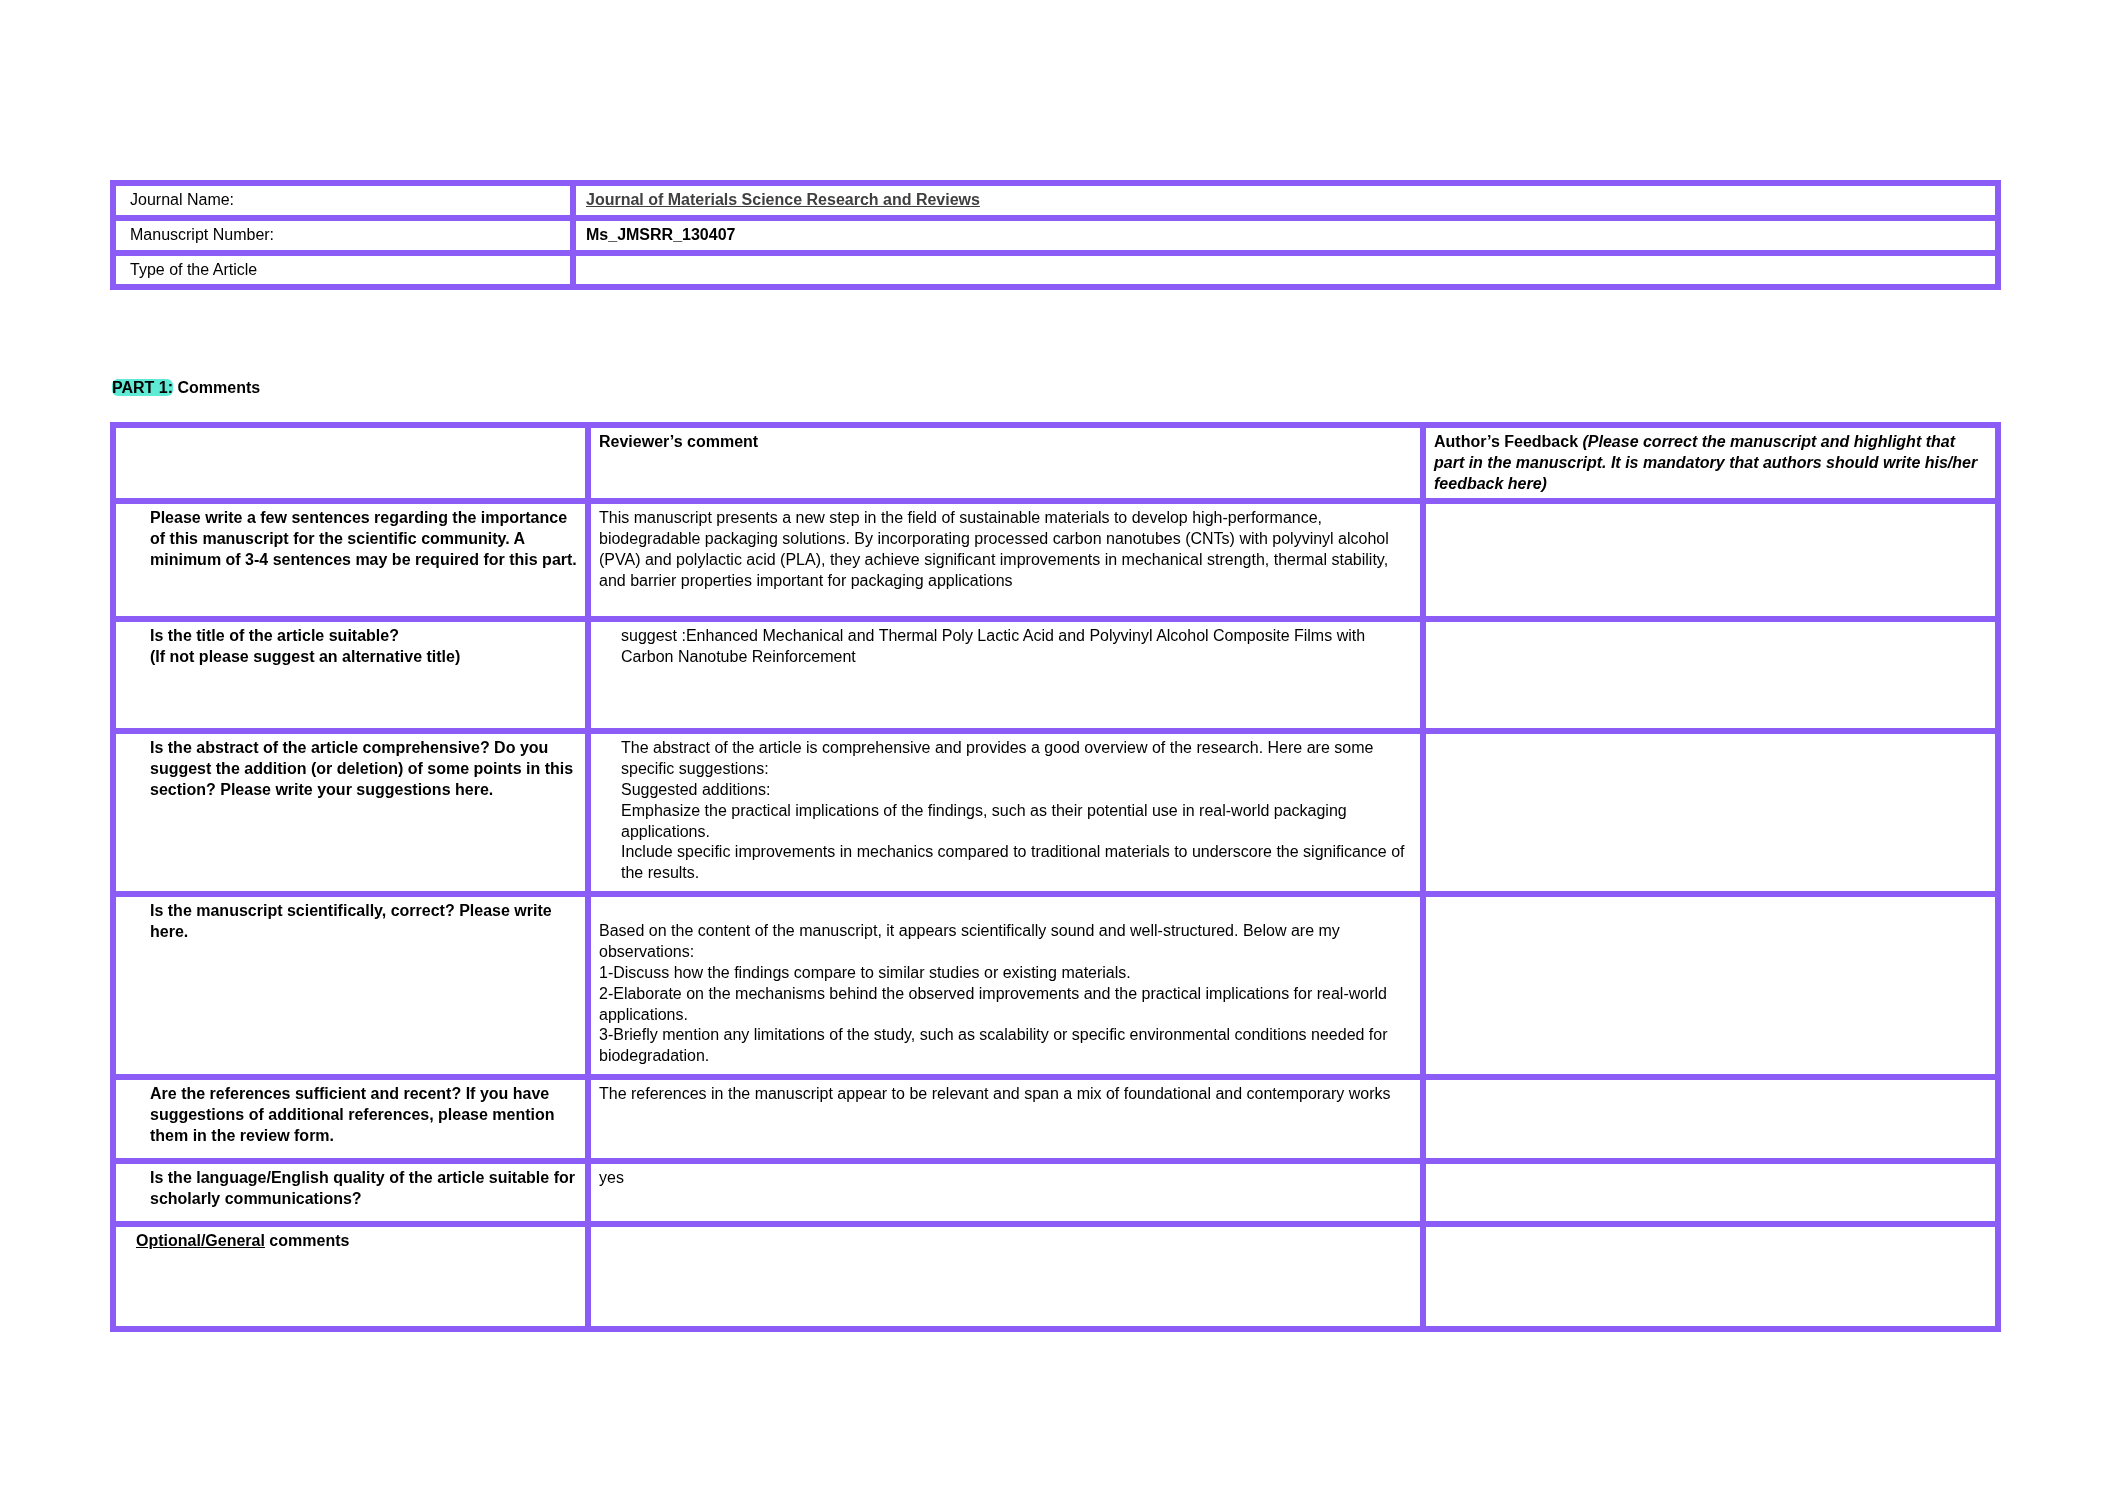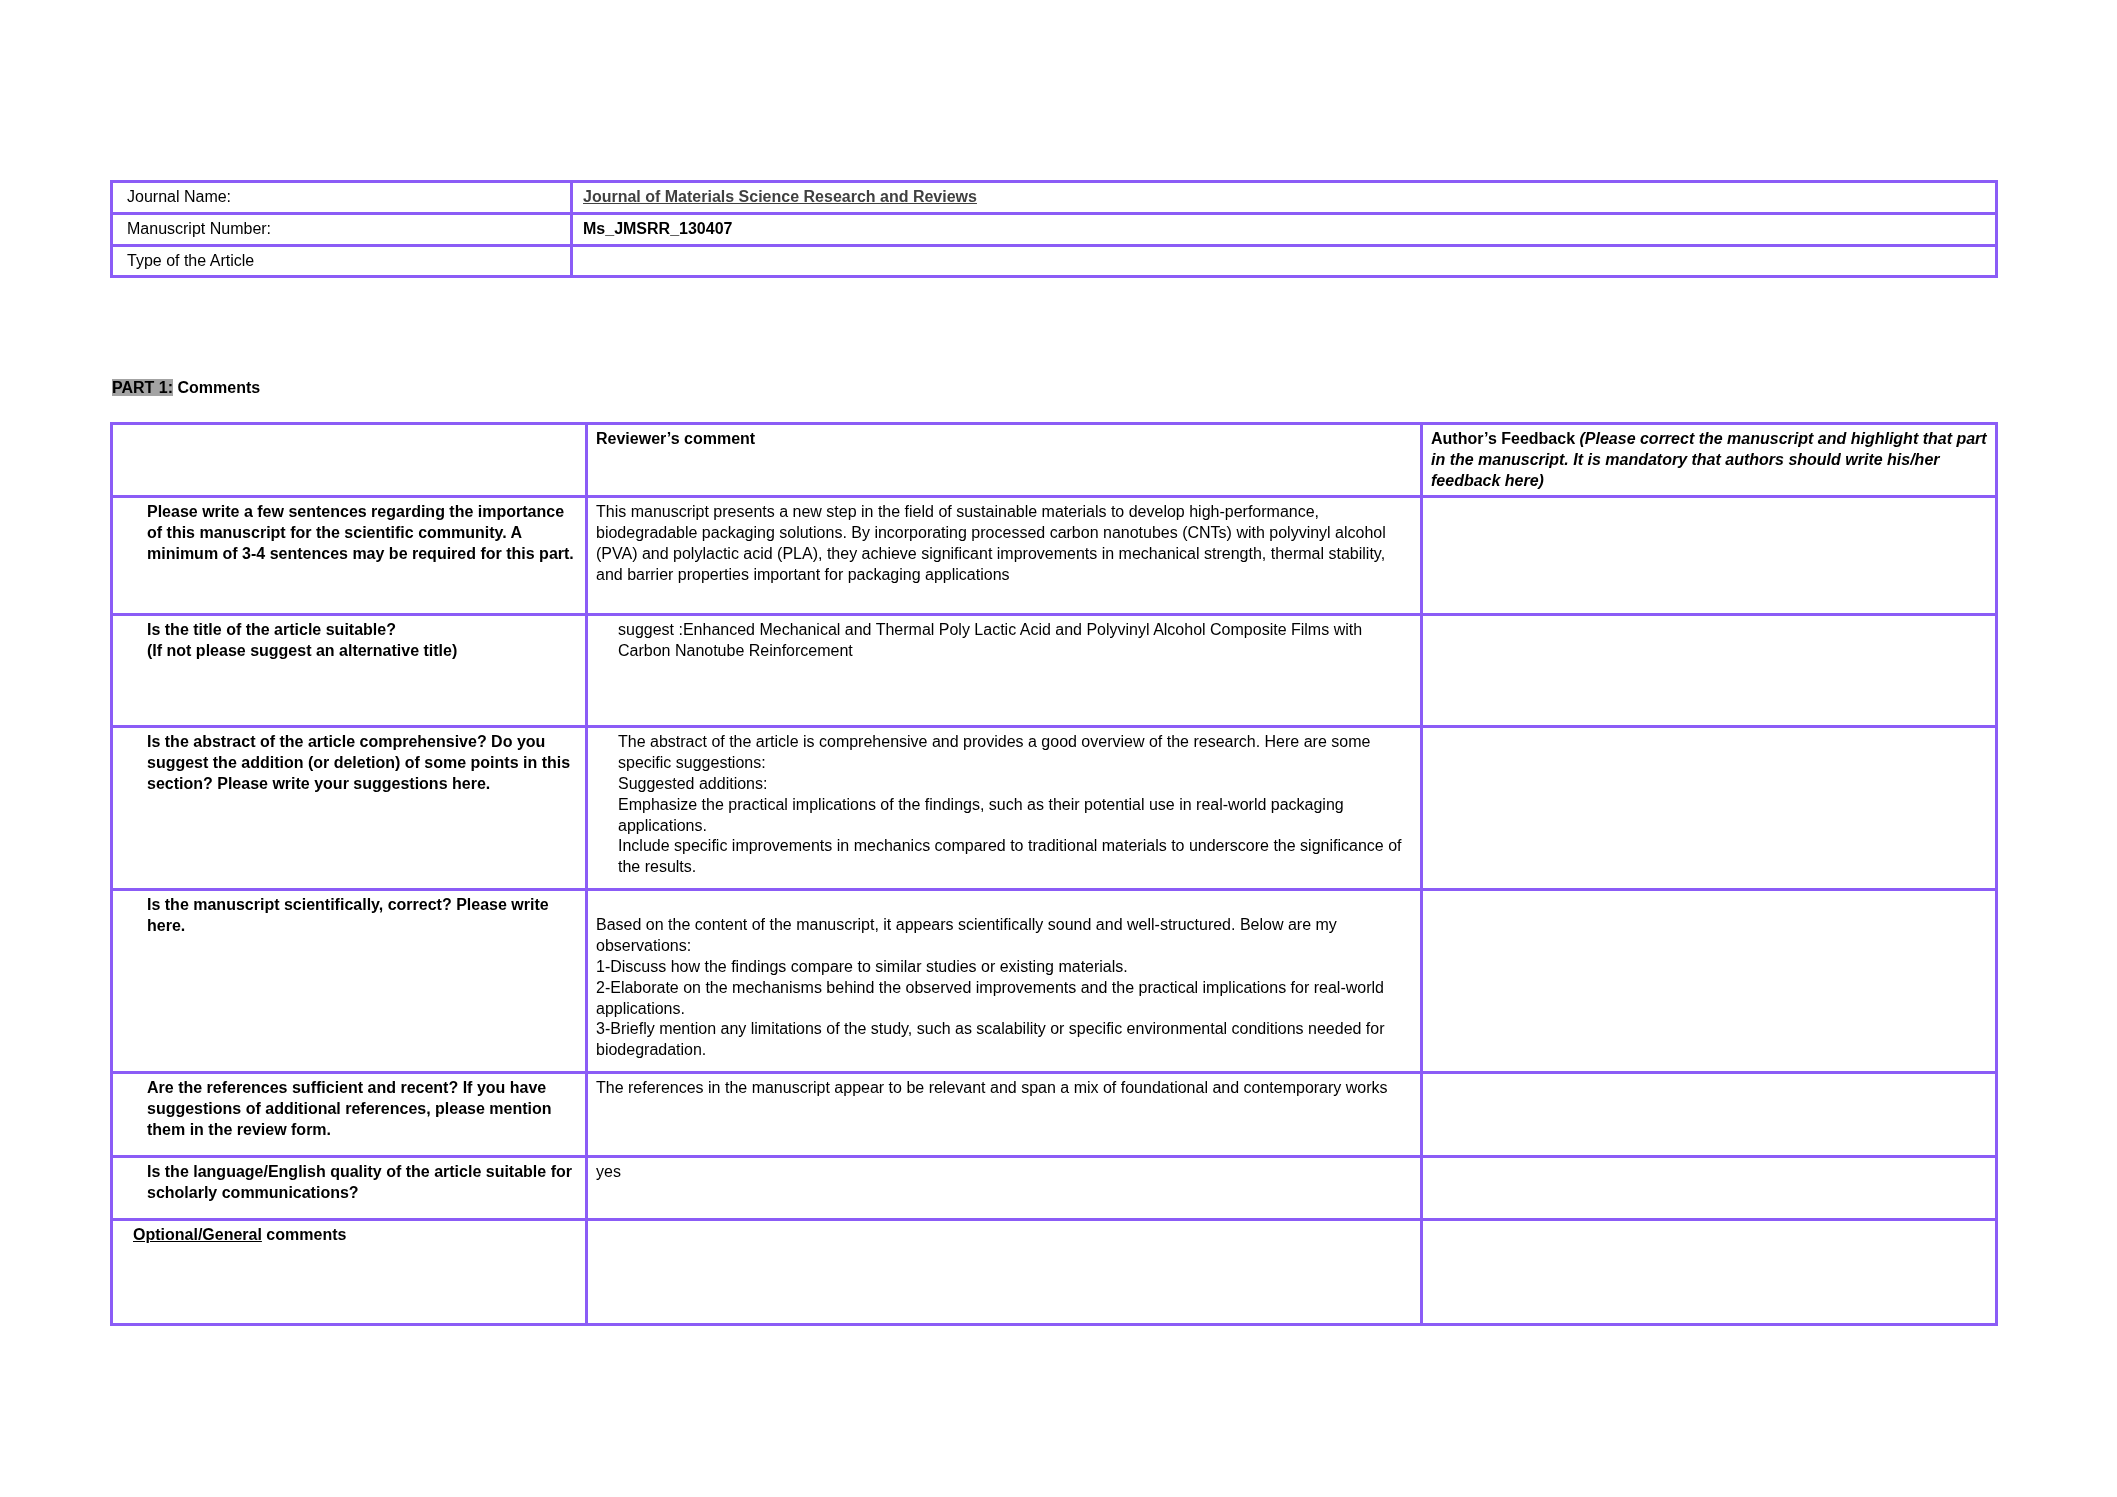--- a/index.html
+++ b/index.html
@@ -16,21 +16,21 @@
     background: #ffffff;
     overflow: hidden;
     font-size: 16px;
     line-height: 1.3;
   }
   table {
     border-collapse: collapse;
     table-layout: fixed;
   }
   td, th {
-    border: 3px solid #8b5cf6;
+    border: 6px solid #8b5cf6;
     vertical-align: top;
     padding: 4px 8px;
     word-wrap: break-word;
   }
   
   .header-table {
     position: absolute;
     left: 110px;
     top: 180px;
     width: 1885px;
@@ -51,21 +51,21 @@
     cursor: pointer;
   }
   
   .part1 {
     position: absolute;
     left: 112px;
     top: 378px;
     font-weight: bold;
     font-size: 16px;
   }
-  .part1 .hl { background: #a3a3a3; }
+  .part1 .hl { background: #5eead4; border-radius: 6px; }
   
   .review-table {
     position: absolute;
     left: 110px;
     top: 422px;
     width: 1885px;
   }
   .review-table col.c-q { width: 475px; }
   .review-table col.c-c { width: 835px; }
   .review-table col.c-f { width: 575px; }

